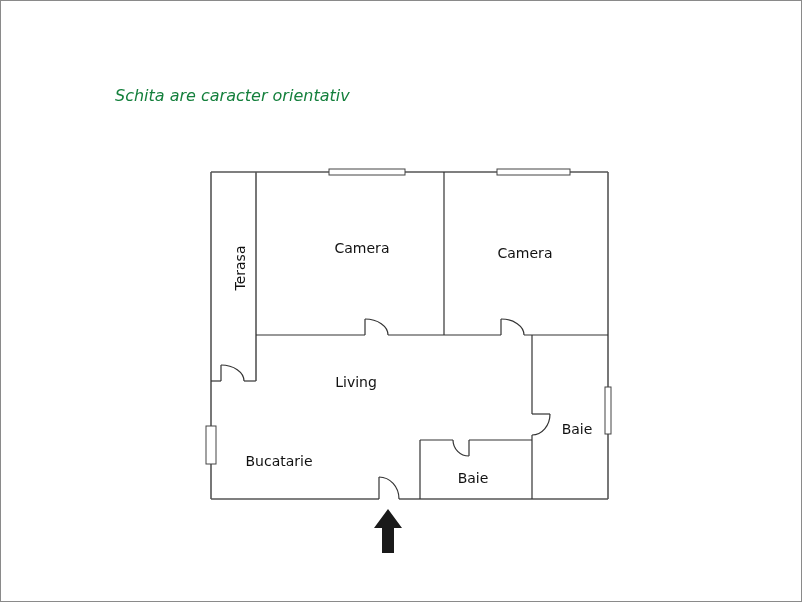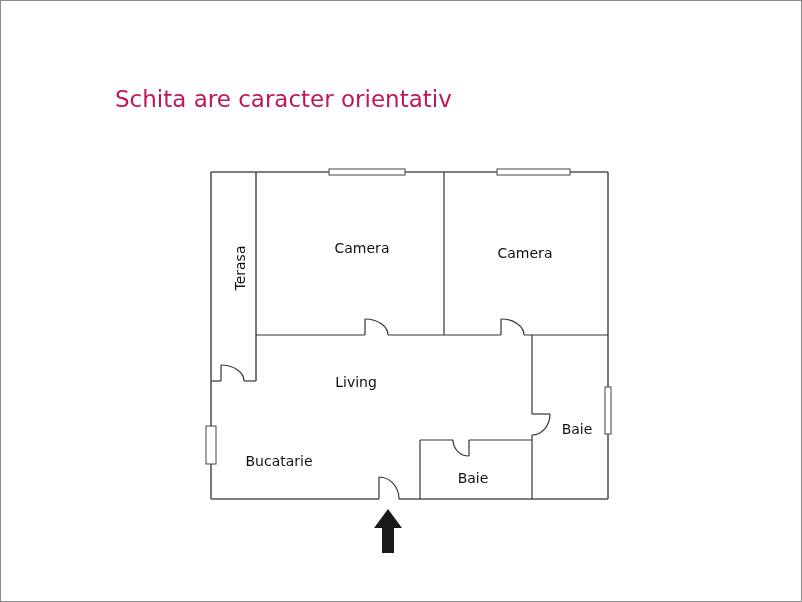--- a/index.html
+++ b/index.html
@@ -1,18 +1,18 @@
 <!DOCTYPE html>
 <html><head>
   <meta charset="utf-8">
   <style>
     html, body { margin: 0; padding: 0; background: #ffffff; }
     body { width: 802px; height: 602px; position: relative; overflow: hidden; font-family: "DejaVu Sans", sans-serif; }
     .frame { position: absolute; left: 0; top: 0; width: 800px; height: 600px; border: 1px solid #8a8a8a; box-sizing: content-box; }
-    .note { position: absolute; left: 115px; top: 86px; font-size: 23px; color: #be185d; letter-spacing: 0; }
+    .note { position: absolute; left: 115px; top: 86px; font-size: 16px; color: #15803d; letter-spacing: 0; font-style: italic; }
     svg { position: absolute; left: 0; top: 0; }
     .wall { stroke: #555; stroke-width: 1.6; fill: none; }
     .wall-d { stroke: #333; stroke-width: 1.2; fill: none; }
     .win { stroke: #444; stroke-width: 1; fill: #fff; }
     .lbl { font-family: "DejaVu Sans", sans-serif; font-size: 14px; fill: #111; }
   </style>
 </head>
 <body>
 
 <div class="frame"></div>

